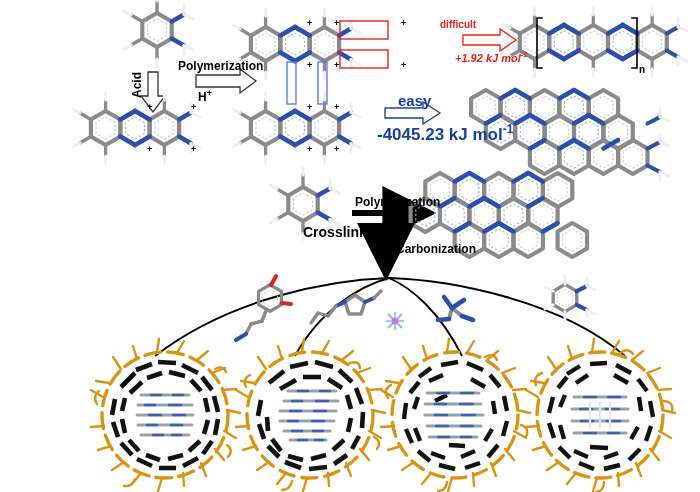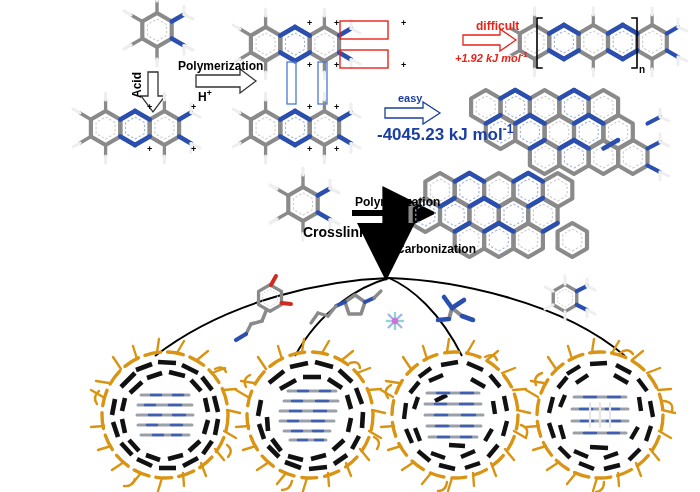--- a/index.html
+++ b/index.html
@@ -669,25 +669,25 @@
         <text x="401" y="68">+</text>
   </g>
 </svg>
 
 <div class="lbl vertical" style="left:124px;top:79px;font-size:12px;transform:rotate(-90deg);">Acid</div>
 
 <div class="lbl" style="left:178px;top:60px;font-size:12px;">Polymerization</div>
 
 <div class="lbl" style="left:198px;top:89px;font-size:12px;">H<sup style="font-size:0.72em;">+</sup></div>
 
-<div class="lbl lbl-red" style="left:476px;top:20px;font-size:12px;">difficult</div>
+<div class="lbl lbl-red" style="left:440px;top:20px;font-size:10px;">difficult</div>
 
 <div class="lbl lbl-red" style="left:455px;top:51px;font-size:11px;font-style:italic;">+1.92 kJ mol<sup style="font-size:0.7em;">-1</sup></div>
 
-<div class="lbl lbl-blue" style="left:398px;top:93px;font-size:11px;">easy</div>
+<div class="lbl lbl-blue" style="left:398px;top:93px;font-size:15px;">easy</div>
 
 <div class="lbl lbl-blue" style="left:377px;top:124px;font-size:17px;">-4045.23 kJ mol<sup style="font-size:0.7em;">-1</sup></div>
 
 <div class="lbl" style="left:639px;top:65px;font-size:10px;">n</div>
 
 <div class="lbl" style="left:355px;top:196px;font-size:12px;">Polymerization</div>
 
 <div class="lbl" style="left:303px;top:225px;font-size:14px;">Crosslinking</div>
 
 <div class="lbl" style="left:396px;top:243px;font-size:12px;">Carbonization</div>

